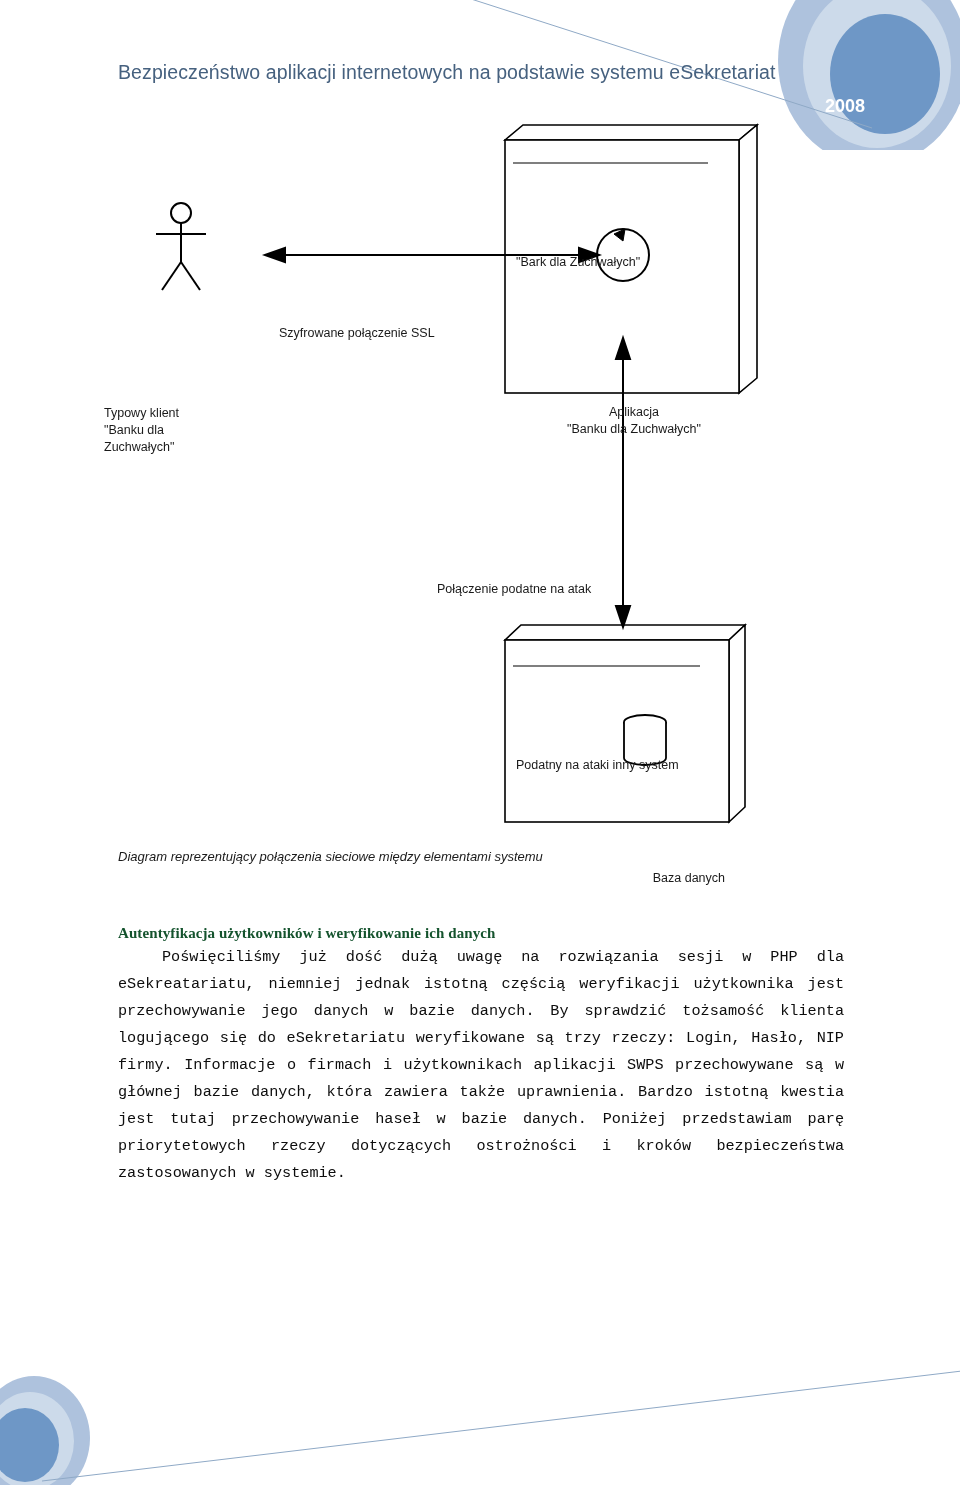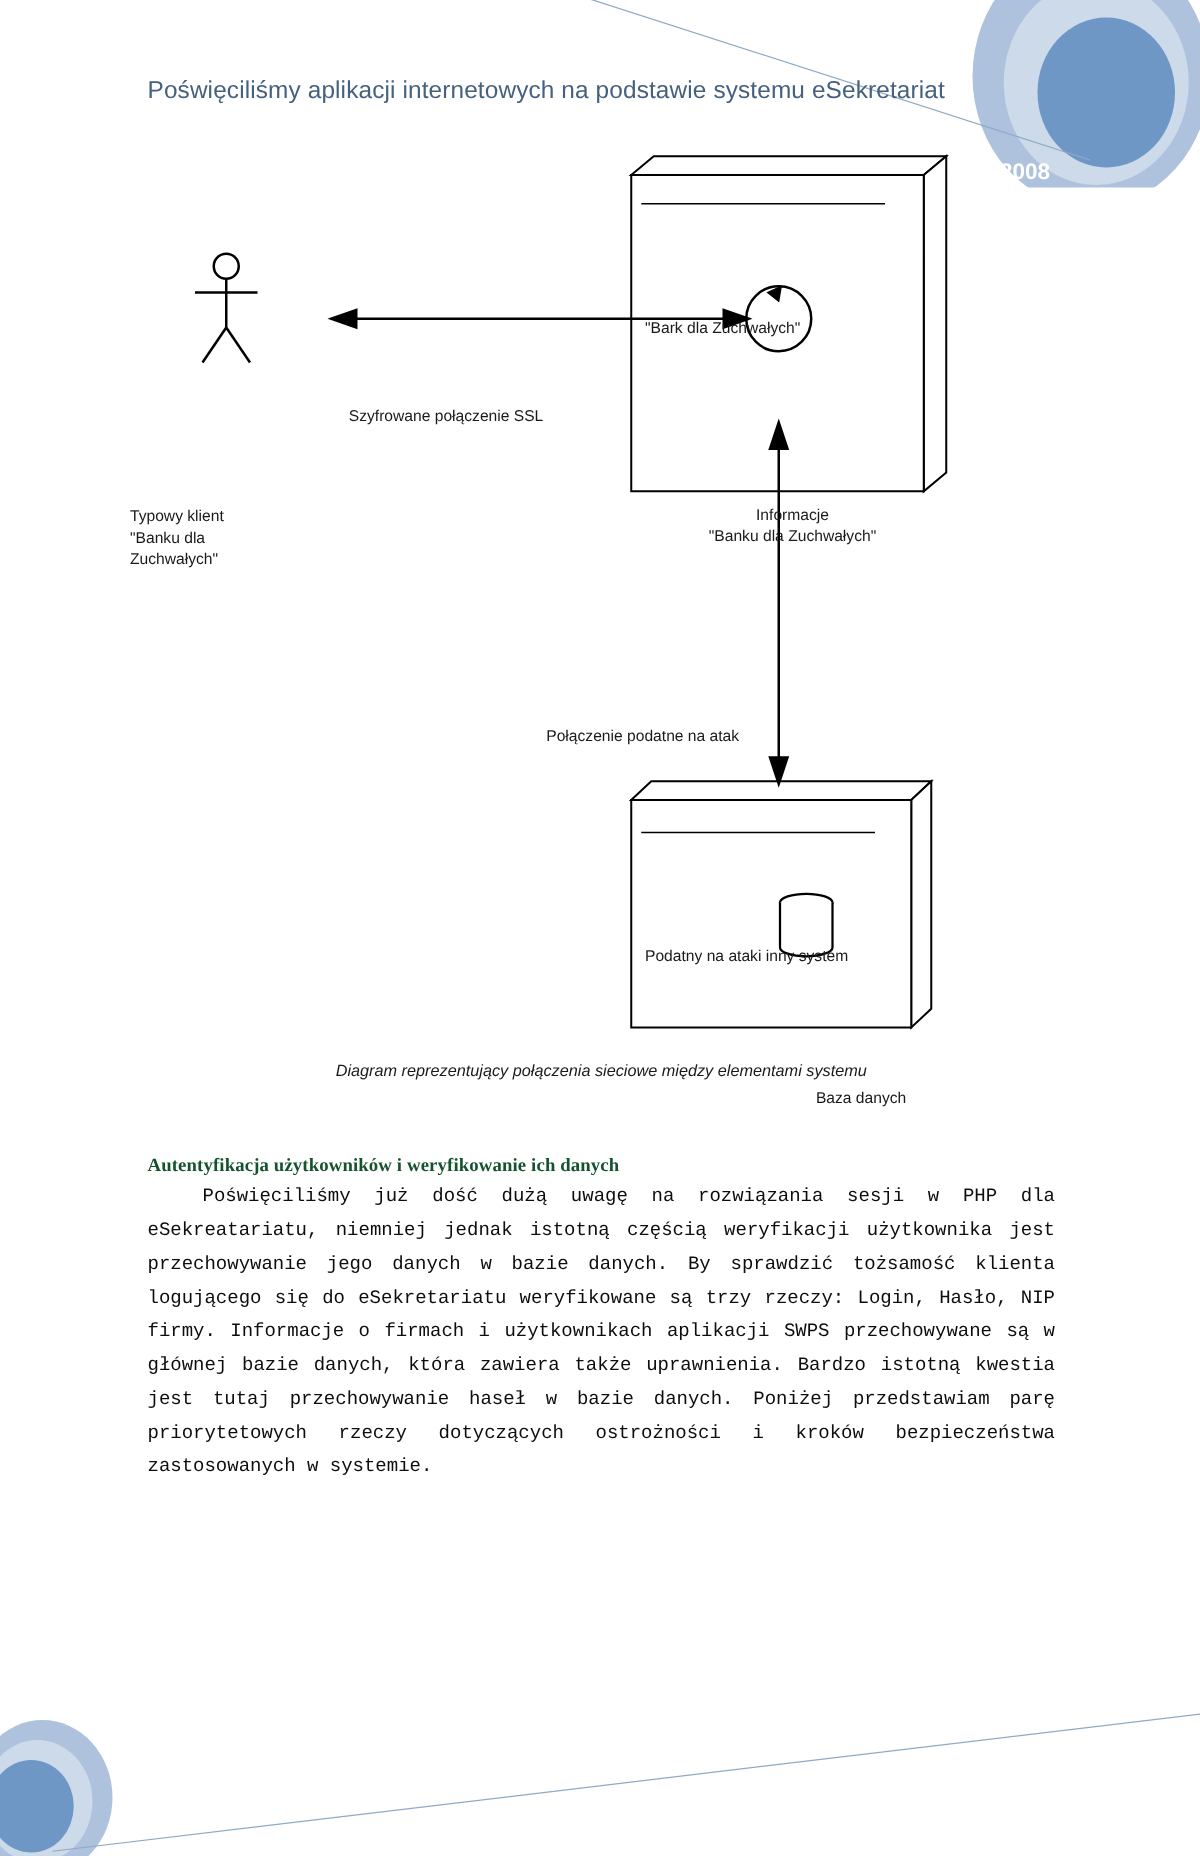--- a/index.html
+++ b/index.html
@@ -37,26 +37,25 @@
     font-weight: 400;
     color: #46617f;
     letter-spacing: 0.1px;
     white-space: nowrap;
   }
   #header-year {
     position: absolute;
     left: 800px;
     top: 96px;
     width: 90px;
-    text-align: left;
+    text-align: center;
     font-family: "Liberation Sans", sans-serif;
     font-size: 18px;
     font-weight: 700;
     color: #ffffff;
-    margin-top: 31px;
   }
 
   
   #diagram-figure {
     position: absolute;
     left: 0;
     top: 110px;
     width: 960px;
     height: 780px;
   }
@@ -109,21 +108,21 @@
     width: 160px;
     text-align: right;
   }
 
   
   #diagram-caption {
     position: absolute;
     left: 118px;
     top: 849px;
     width: 726px;
-    text-align: center;
+    text-align: left;
     font-family: "Liberation Sans", sans-serif;
     font-size: 13px;
     font-style: italic;
     color: #1a1a1a;
   }
 
   
   #document-body {
     position: absolute;
     left: 118px;
@@ -176,21 +175,21 @@
 
   <svg id="header-decoration" width="960" height="150" viewBox="0 0 960 150">
 
     <ellipse cx="873" cy="61" rx="95" ry="105" fill="#aec2dd"></ellipse>
     <ellipse cx="877" cy="66" rx="74" ry="82" fill="#ccdaea"></ellipse>
     <ellipse cx="885" cy="74" rx="55" ry="60" fill="#6e97c6"></ellipse>
 
     <line x1="468" y1="-2" x2="872" y2="128" stroke="#8fa9c6" stroke-width="1"></line>
   </svg>
 
-  <div id="header-title">Poświęciliśmy aplikacji internetowych na podstawie systemu eSekretariat</div>
+  <div id="header-title">Bezpieczeństwo aplikacji internetowych na podstawie systemu eSekretariat</div>
 
   <div id="header-year">2008</div>
 </div>
 
 <div id="diagram-figure">
 
   <svg id="diagram-svg" width="960" height="780" viewBox="0 0 960 780">
 
     <g stroke="#000000" stroke-width="2" fill="none">
       <circle cx="181" cy="103" r="10"></circle>
@@ -243,21 +242,21 @@
   <div class="diagram-label" id="actor-label">
     <span>Typowy klient</span><br>
     <span>"Banku dla Zuchwałych"</span>
   </div>
 
   <div class="diagram-label" id="ssl-link-label">Szyfrowane połączenie SSL</div>
 
   <div class="diagram-label" id="top-node-title">"Bark dla Zuchwałych"</div>
 
   <div class="diagram-label" id="app-component-label">
-    <span>Informacje</span><br>
+    <span>Aplikacja</span><br>
     <span>"Banku dla Zuchwałych"</span>
   </div>
 
   <div class="diagram-label" id="vulnerable-link-label">Połączenie podatne na atak</div>
 
   <div class="diagram-label" id="bottom-node-title">Podatny na ataki inny system</div>
 
   <div class="diagram-label" id="database-label">Baza danych</div>
 </div>
 

